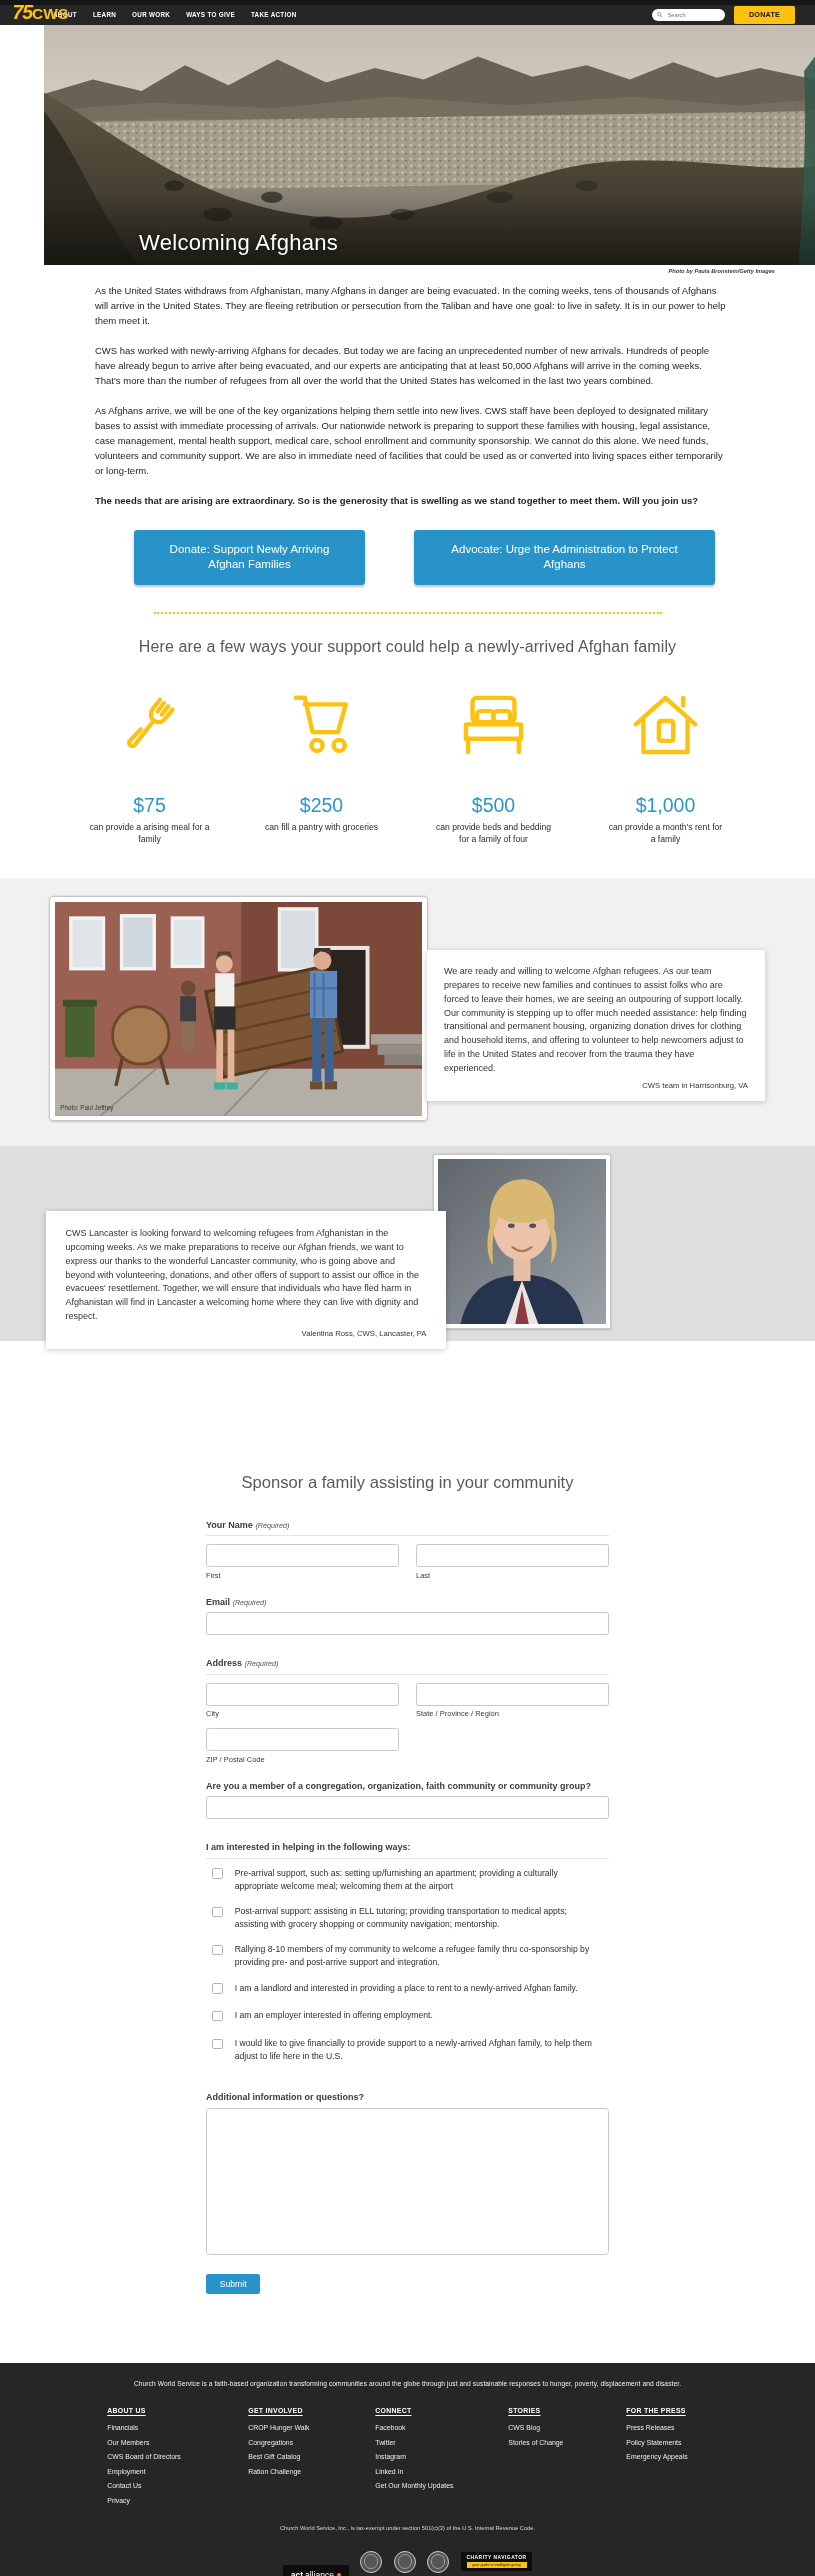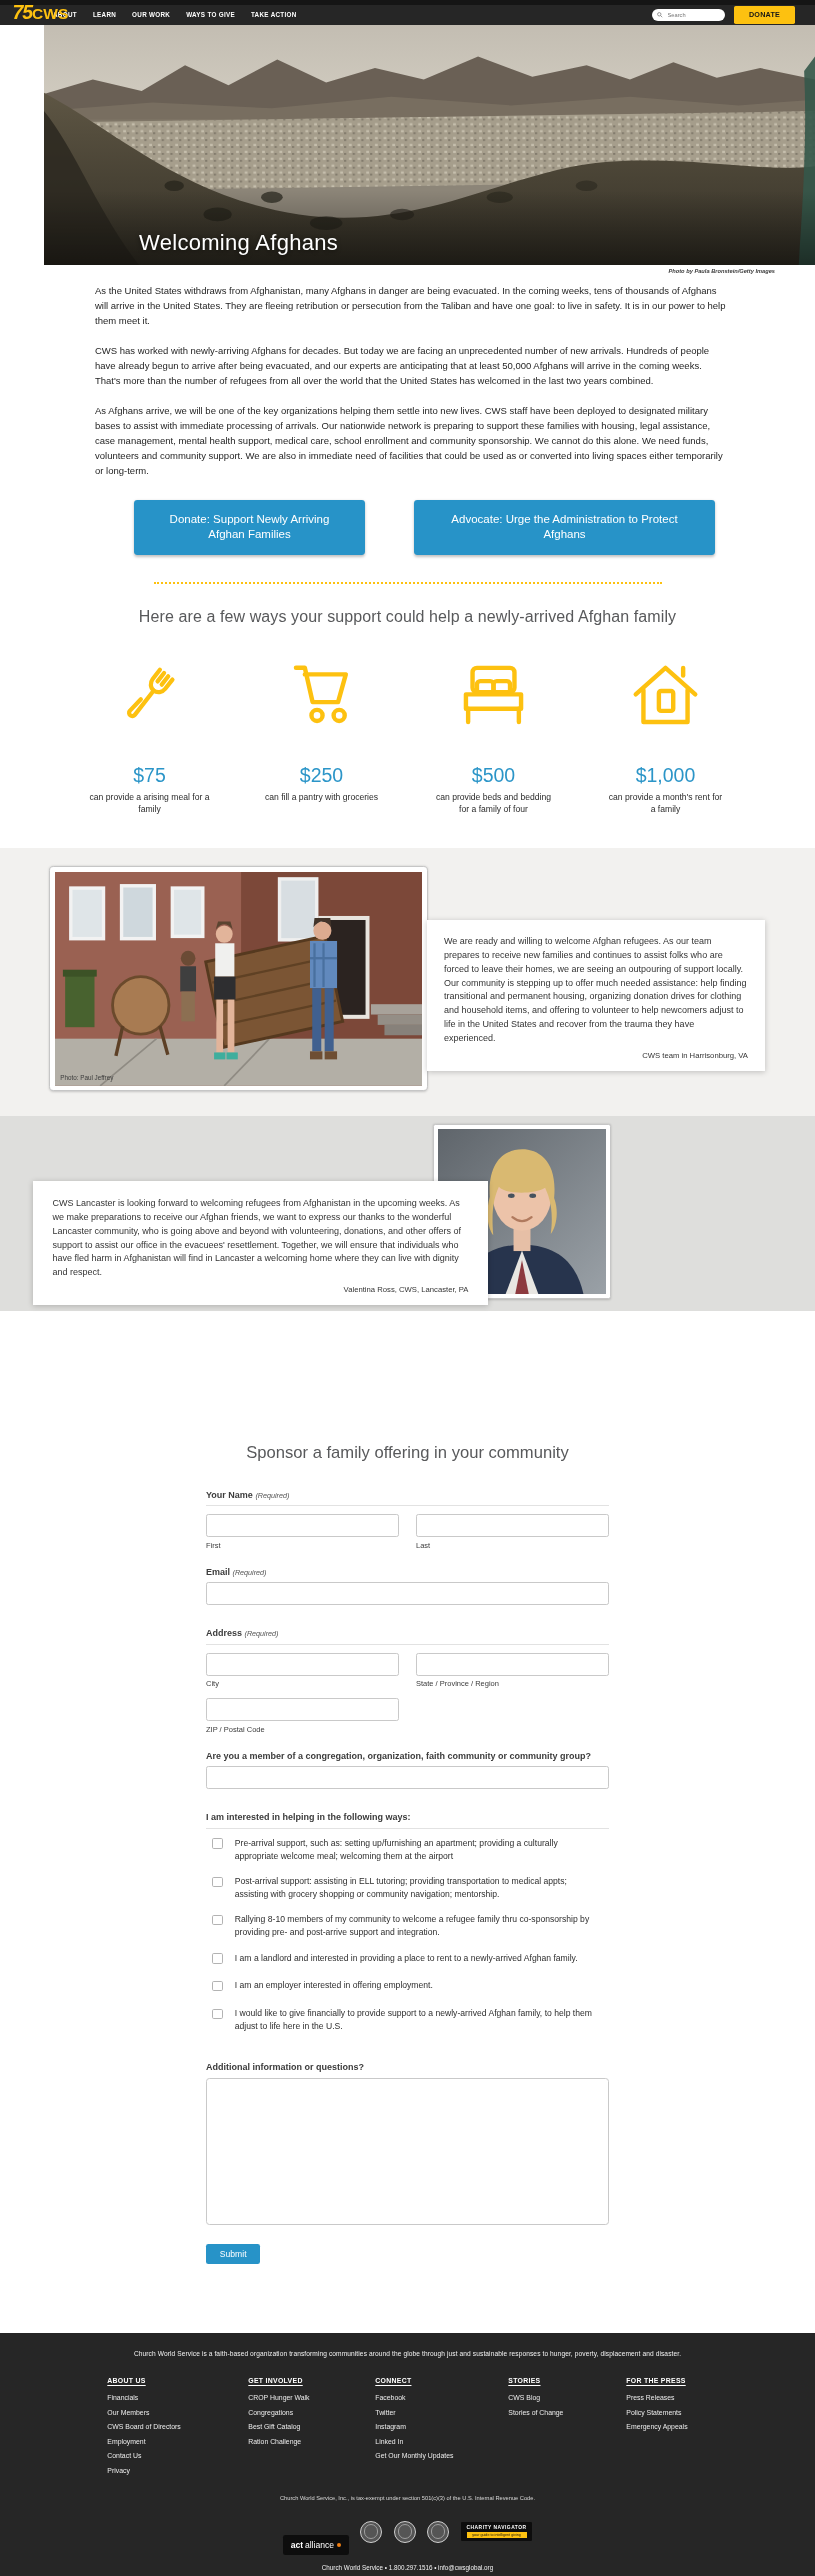--- a/index.html
+++ b/index.html
@@ -50,21 +50,21 @@
   .band-a { position:relative; margin-top:33px; height:268px; background:#f2f1ef; }
   .band-b { position:relative; height:195px; background:#dededc; }
   .photo-card { position:absolute; left:49px; top:18.4px; width:379px; height:225px; background:#fff; border:0.6px solid #c6c6c6; border-radius:4.6px; padding:4.6px; box-shadow:0 0.6px 2.3px rgba(0,0,0,.18); }
   .photo-card .scene { position:relative; width:100%; height:100%; overflow:hidden; }
   .photo-card svg { display:block; width:100%; height:100%; }
   .photo-credit-overlay { position:absolute; left:5.7px; bottom:4.6px; font-size:6.3px; color:#3a3a3a; }
   .quote-card { position:absolute; background:#fff; box-shadow:0 1.1px 5.7px rgba(0,0,0,.22); }
   .quote-card .q { font-size:9px; line-height:1.55; color:#343434; margin:0; }
   .quote-card .attr { margin-top:4.6px; text-align:right; font-size:7.7px; color:#343434; }
   .quote-1 { left:427px; top:72px; width:338px; padding:15px 17px 11.5px 17px; }
-  .quote-2 { left:33px; top:65px; width:455px; padding:16px 19.5px 11.5px 19.5px; z-index:2; }
+  .quote-2 { left:46px; top:65px; width:400px; padding:16px 19.5px 11.5px 19.5px; z-index:2; }
   .portrait-card { position:absolute; left:433px; top:8.6px; width:178px; height:175px; background:#fff; border:0.6px solid #c6c6c6; border-radius:2.3px; padding:4px; box-shadow:0 0.6px 2.3px rgba(0,0,0,.18); }
   .portrait-card svg { display:block; width:100%; height:100%; }
 
   
   .form-section { padding-top:132px; padding-bottom:69px; }
   .form-section h2 { text-align:center; margin:0 0 27.5px 0; font-size:16.6px; font-weight:300; color:#58595b; }
   .gform { width:403px; margin:0 auto; }
   .fld-legend { font-size:9px; font-weight:700; color:#3c3c3c; border-bottom:0.6px solid #e2e2e2; padding-bottom:5.2px; margin-bottom:8px; }
   .fld-label { font-size:9px; font-weight:700; color:#3c3c3c; margin-bottom:5.7px; }
   .req { font-weight:400; font-style:italic; font-size:7.2px; color:#555; }
@@ -166,20 +166,21 @@
       <rect x="0" y="288" width="1421" height="130" fill="url(#fade)"></rect>
     </svg>
     <div class="hero-title">Welcoming Afghans</div>
   </div>
   <div class="credit-line">Photo by Paula Bronstein/Getty Images</div>
 
   <div class="intro">
     <p>As the United States withdraws from Afghanistan, many Afghans in danger are being evacuated. In the coming weeks, tens of thousands of Afghans will arrive in the United States. They are fleeing retribution or persecution from the Taliban and have one goal: to live in safety. It is in our power to help them meet it.</p>
     <p>CWS has worked with newly-arriving Afghans for decades. But today we are facing an unprecedented number of new arrivals. Hundreds of people have already begun to arrive after being evacuated, and our experts are anticipating that at least 50,000 Afghans will arrive in the coming weeks. That's more than the number of refugees from all over the world that the United States has welcomed in the last two years combined.</p>
     <p>As Afghans arrive, we will be one of the key organizations helping them settle into new lives. CWS staff have been deployed to designated military bases to assist with immediate processing of arrivals. Our nationwide network is preparing to support these families with housing, legal assistance, case management, mental health support, medical care, school enrollment and community sponsorship. We cannot do this alone. We need funds, volunteers and community support. We are also in immediate need of facilities that could be used as or converted into living spaces either temporarily or long-term.</p>
+    <p class="bold">The needs that are arising are extraordinary. So is the generosity that is swelling as we stand together to meet them. Will you join us?</p>
   </div>
 
   <div class="cta-row">
     <button class="cta donate-cta">Donate: Support Newly Arriving Afghan Families</button>
     <button class="cta advocate-cta">Advocate: Urge the Administration to Protect Afghans</button>
   </div>
 
   <div class="dotted-divider"></div>
 
   <div class="ways">
@@ -325,21 +326,21 @@
         <ellipse cx="149" cy="118" rx="52" ry="62" fill="#ecc3a9"></ellipse>
         <path d="M92 120 C88 58 118 36 149 36 C180 36 212 58 206 122 C216 150 208 176 200 186 C206 140 196 118 190 104 C170 116 120 116 108 102 C100 120 94 142 98 188 C88 176 84 148 92 120 Z" fill="#d9b971"></path>
         <ellipse cx="130" cy="118" rx="6" ry="4" fill="#46525e"></ellipse>
         <ellipse cx="168" cy="118" rx="6" ry="4" fill="#46525e"></ellipse>
         <path d="M132 156 Q149 170 166 156" fill="none" stroke="#b07a5e" stroke-width="4" stroke-linecap="round"></path>
       </svg>
     </div>
   </div>
 
   <div class="form-section">
-    <h2>Sponsor a family offering in your community</h2>
+    <h2>Sponsor a family assisting in your community</h2>
     <div class="gform">
 
       <div class="fld-legend">
         <span>Your Name</span>
         <span class="req">(Required)</span>
       </div>
       <div class="row2">
         <div class="half">
           <input class="tinput" type="text" style="">
           <div class="sublabel">First</div>

